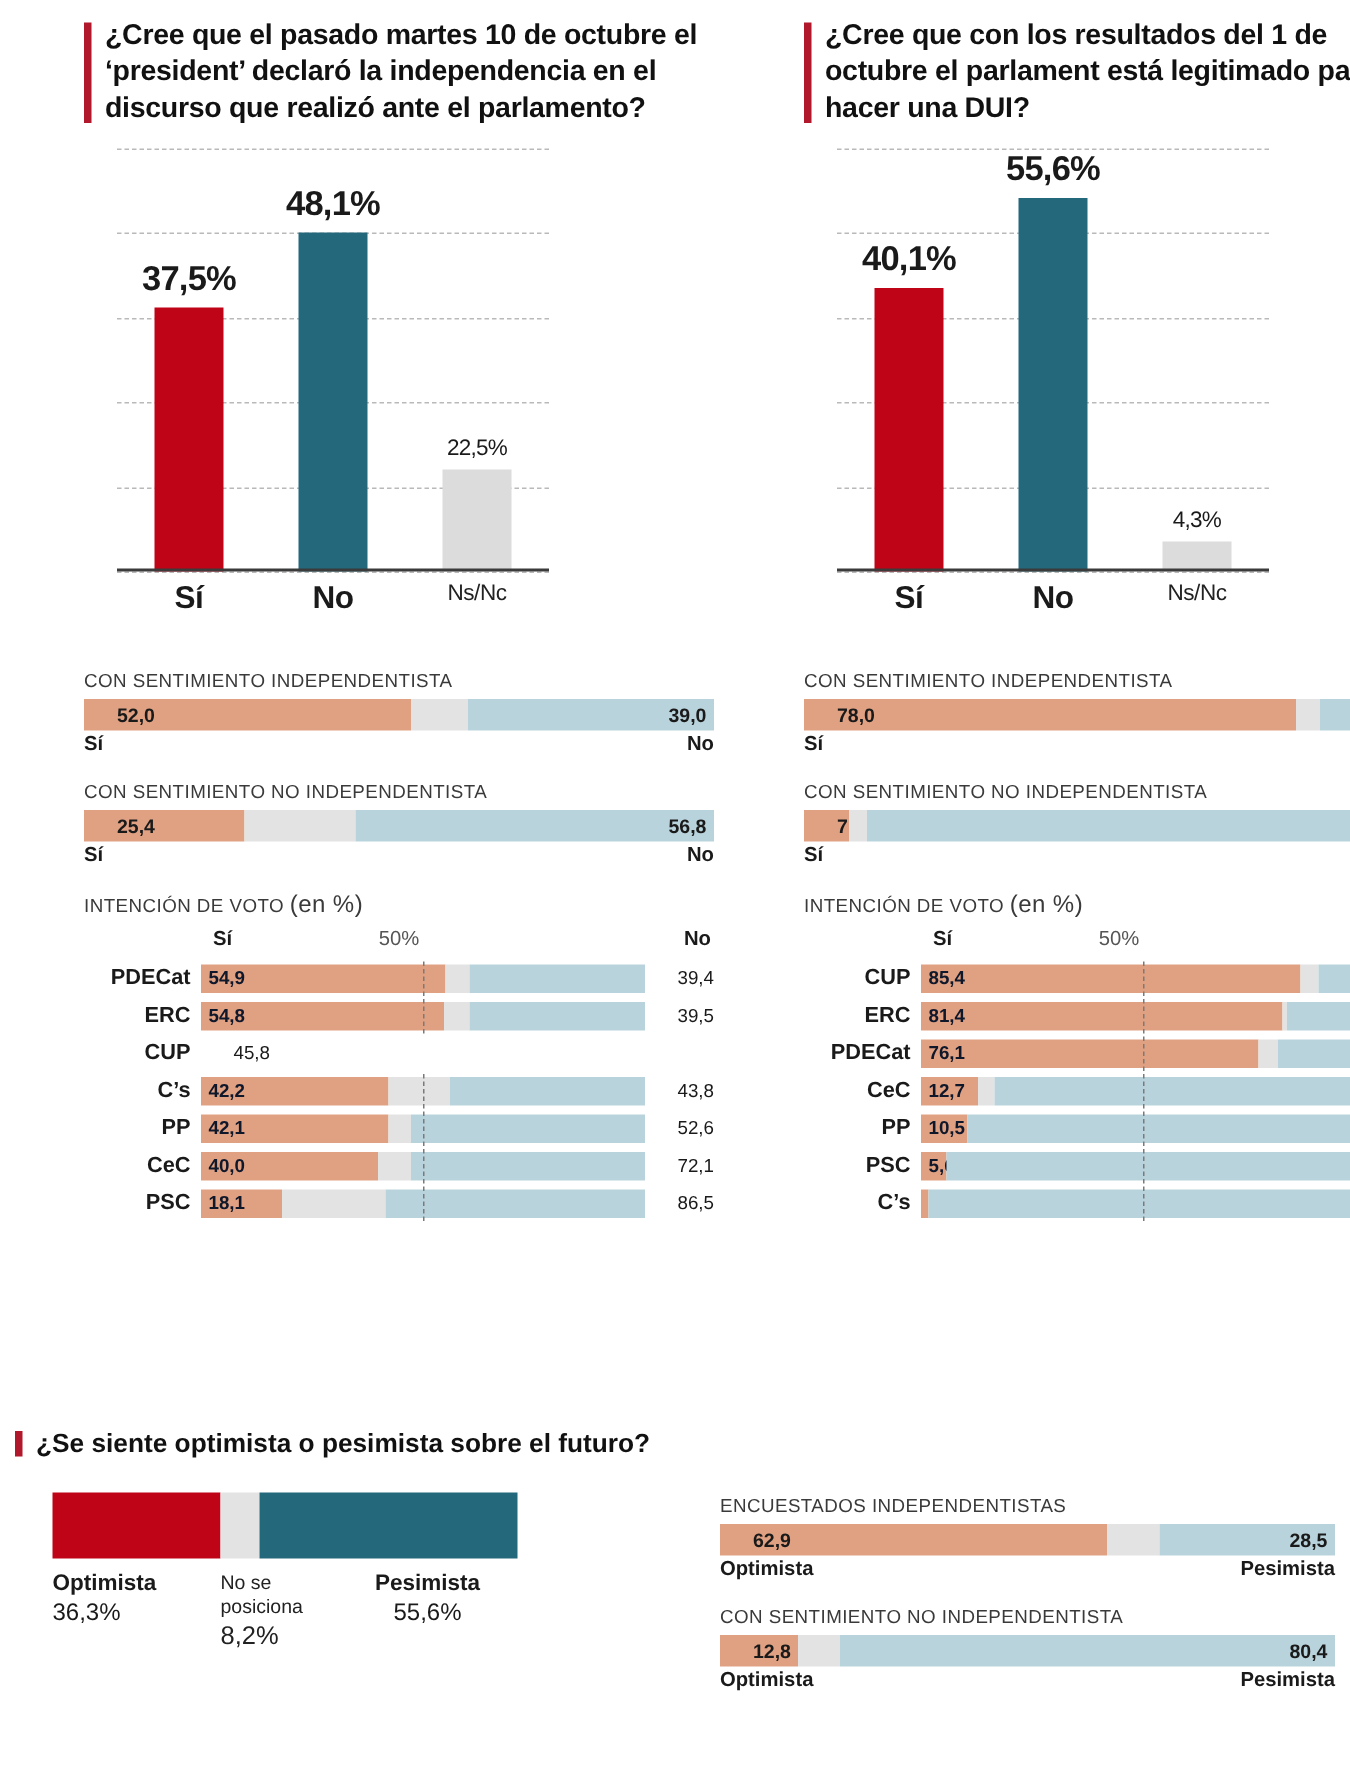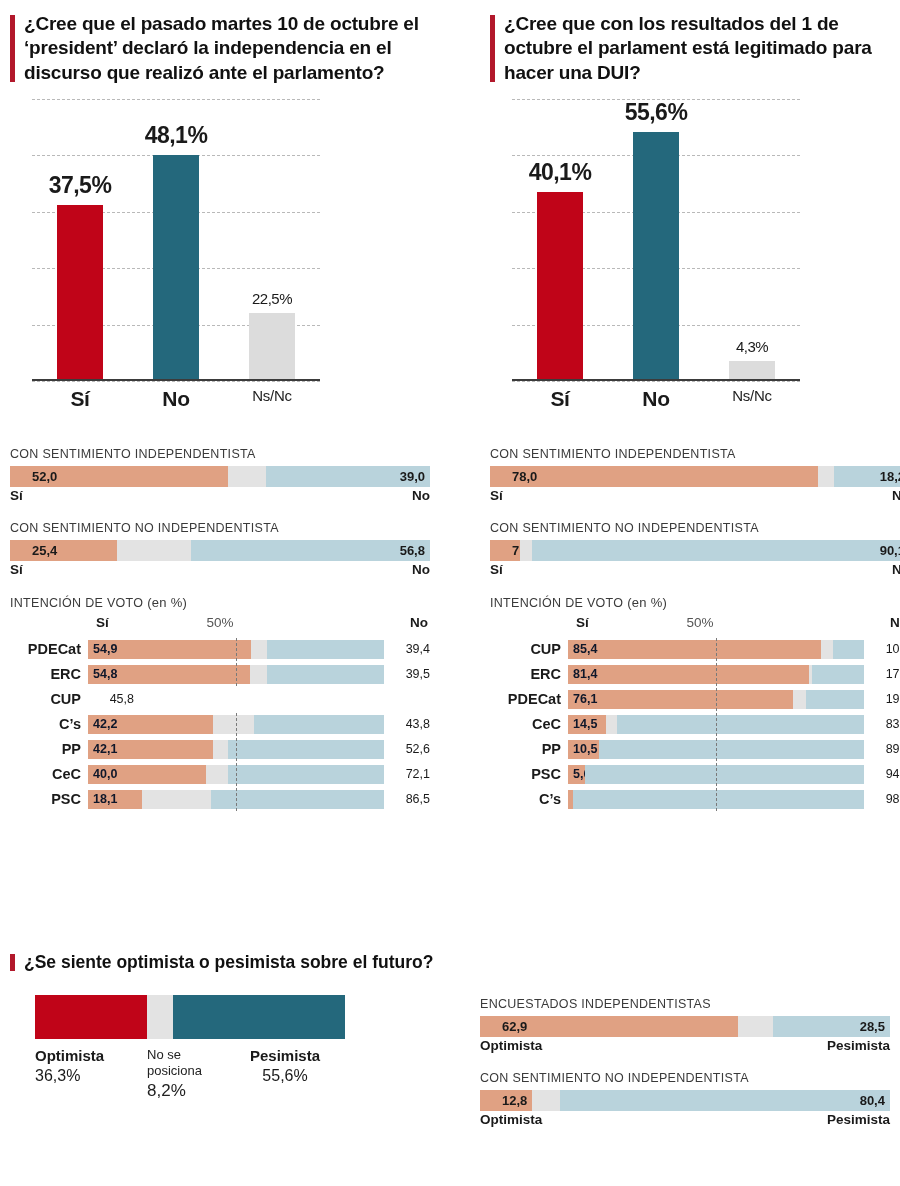--- a/index.html
+++ b/index.html
@@ -6,21 +6,21 @@
   html, body {
     margin: 0; padding: 0;
     width: 900px; height: 1186px;
     background: #ffffff;
     font-family: "Liberation Sans", sans-serif;
     color: #1a1a1a;
   }
   .page { position: relative; width: 900px; height: 1186px; }
 
   
-  .col { position: absolute; top: 0; width: 420px; }
+  .col { position: absolute; top: 0; width: 420px; margin-left: 46px; }
   .col-left  { left: 10px; }
   .col-right { left: 490px; }
 
   
   .headline {
     position: relative;
     padding-left: 14px;
     font-size: 19px;
     font-weight: bold;
     line-height: 1.28;
@@ -82,21 +82,21 @@
   .barlabel.muted { font-weight: normal; font-size: 15px; color: #222; }
 
   
   .seg-block { margin-top: 18px; }
   .seg-title {
     font-size: 12.5px;
     letter-spacing: 0.3px;
     color: #3a3a3a;
     margin-bottom: 5px;
   }
-  .seg-title .paren { font-size: 13px; text-align: right; }
+  .seg-title .paren { font-size: 16px; text-align: right; }
   .segbar {
     display: flex; height: 21px; width: 100%;
     font-size: 13px; font-weight: bold; color: #1a1a1a;
     align-items: center;
   }
   .segbar .s { height: 21px; display: flex; align-items: center; overflow: hidden; }
   .segbar .s.yes  { background: #e0a183; padding-left: 22px; }
   .segbar .s.ns   { background: #e3e3e3; }
   .segbar .s.no   { background: #b9d3dc; justify-content: flex-end; padding-right: 5px; }
   .seg-foot {
@@ -408,21 +408,21 @@
               <div class="s ns" style="width: 4.2%;"></div>
               <div class="s no" style="width: 19.7%;"></div>
               <div class="midline" style="left: 50%;"></div>
             </div>
             <div class="vote-nonum">19,7</div>
           </div>
           <div class="vote-row">
             <div class="vote-party">CeC</div>
             <div class="vote-track">
               <div class="s yes" style="width: 12.7%;">
-                <span class="vote-yesnum">14,5</span>
+                <span class="vote-yesnum">12,7</span>
               </div>
               <div class="s ns" style="width: 3.7%;"></div>
               <div class="s no" style="width: 83.6%;"></div>
               <div class="midline" style="left: 50%;"></div>
             </div>
             <div class="vote-nonum">83,6</div>
           </div>
           <div class="vote-row">
             <div class="vote-party">PP</div>
             <div class="vote-track">

